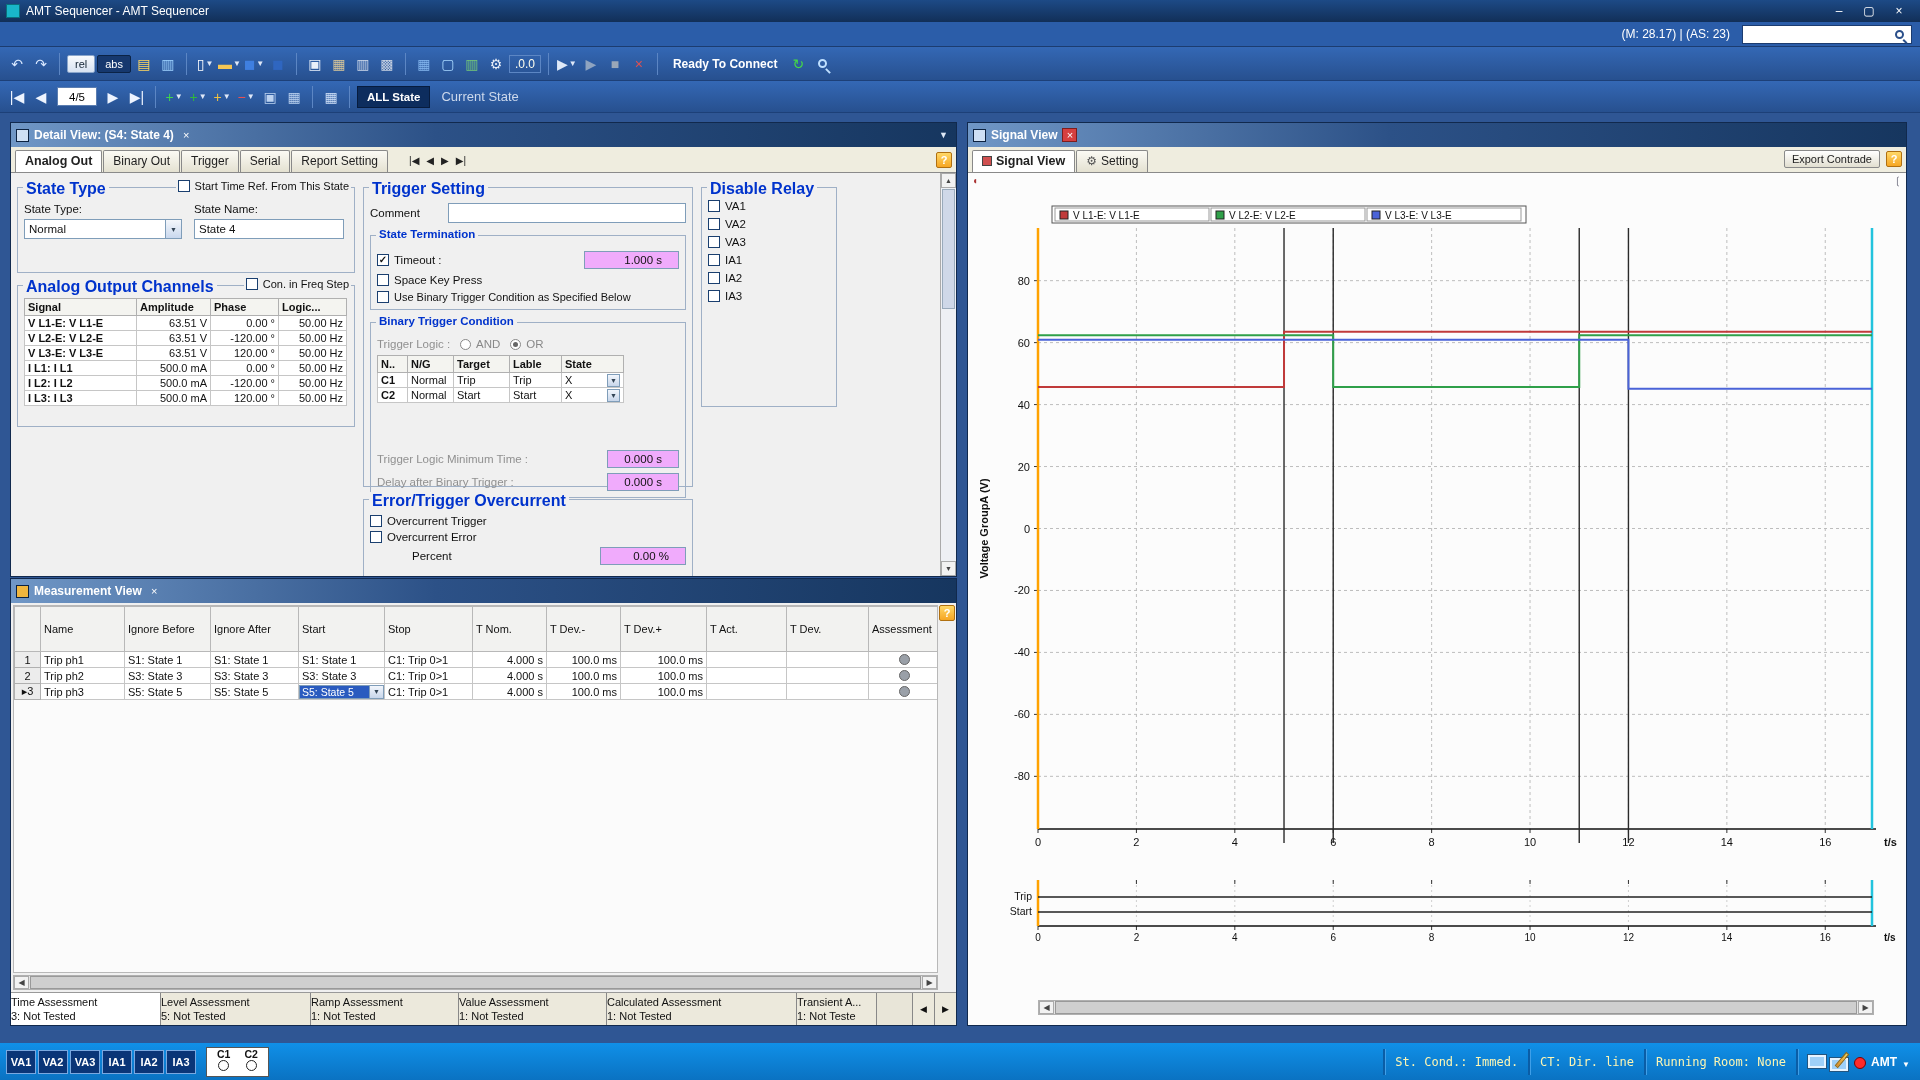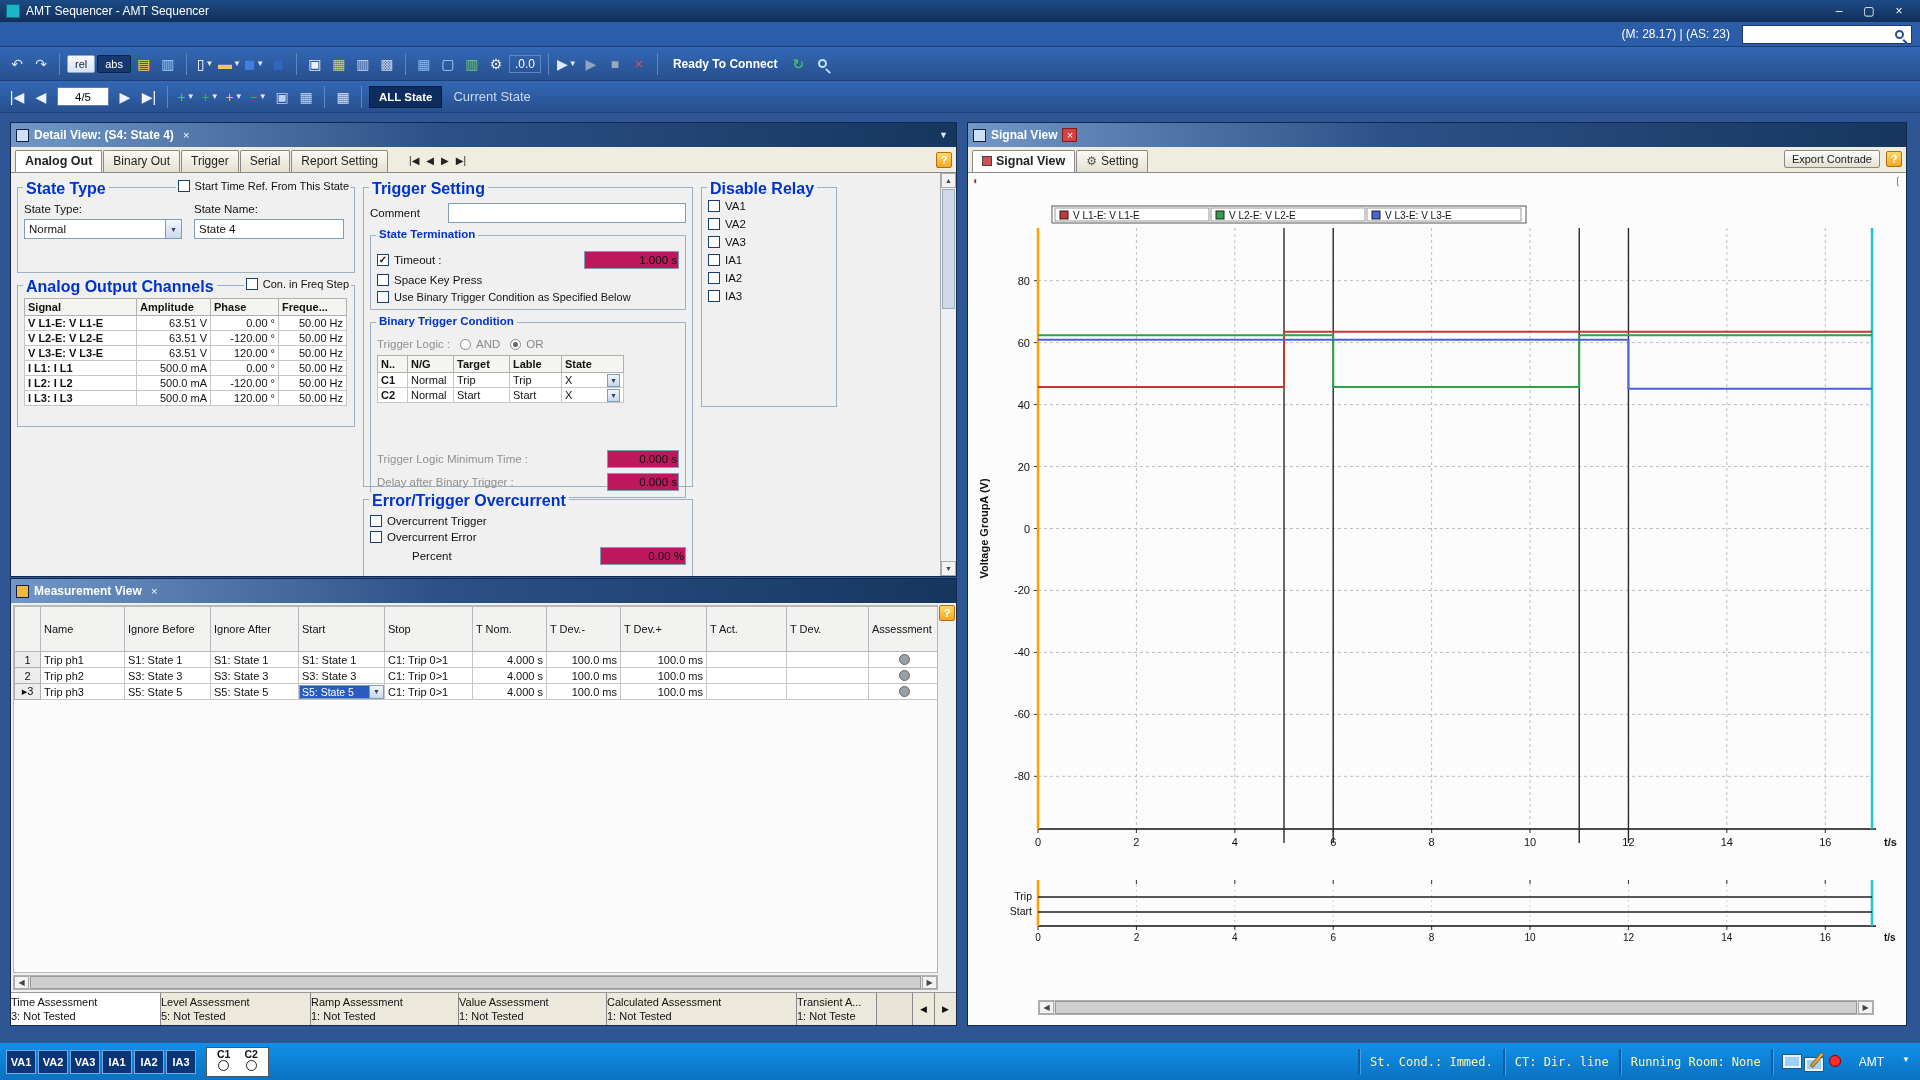--- a/index.html
+++ b/index.html
@@ -24,21 +24,21 @@
 .toolbar{position:absolute;left:0;width:1920px;background:linear-gradient(#3468b5,#27508f);border-bottom:1px solid #1d4078;display:flex;align-items:center;padding:0 6px;gap:2px}
 #tb1{top:47px;height:34px}
 #tb2{top:81px;height:32px}
 .tb-sep{width:1px;height:22px;background:#1c3e74;border-right:1px solid #5c86c4;margin:0 5px}
 .tb-icon{min-width:22px;height:22px;display:flex;align-items:center;justify-content:center;font-size:14px;border-radius:2px;cursor:default}
 .tb-icon .dd{font-size:8px;color:#dfe8f8;margin-left:1px}
 .tb-btn{padding:2px 7px;font-size:11px;background:linear-gradient(#f8fafd,#d7e2f2);border:1px solid #8aa6cc;border-radius:2px;color:#123}
 .tb-btn.dark{background:#16386e;color:#fff;border-color:#0b2346}
 .tb-btn-active{padding:4px 9px;font-size:11.5px;font-weight:bold;background:#0d2d5e;color:#fff;border:1px solid #071c3e}
 .tb-btn-flat{padding:4px 9px;font-size:13px;color:#cdd9ec}
-.tb-counter{width:52px;height:19px;background:#fff;border:1px solid #5b7db0;display:flex;align-items:center;justify-content:center;font-size:11.5px;color:#000;margin:0 3px}
+.tb-counter{width:40px;height:19px;background:#fff;border:1px solid #5b7db0;display:flex;align-items:center;justify-content:center;font-size:11.5px;color:#000;margin:0 3px}
 .tb-label{color:#fff;font-weight:bold;font-size:12px;margin:0 8px}
 .tb-mini{font-size:12px;color:#ffe;border:1px solid #5c86c4;padding:1px 5px}
 .mag-light{width:9px;height:9px;border:2px solid #bfe0ff;border-radius:50%;position:relative}
 .mag-light:after{content:"";position:absolute;width:2px;height:6px;background:#bfe0ff;transform:rotate(-45deg);left:7px;top:7px}
 
 
 .panel{position:absolute;background:#f0f0f0;border:1px solid #11294d}
 #detail-panel{left:10px;top:122px;width:947px;height:455px}
 #measure-panel{left:10px;top:578px;width:947px;height:448px}
 #signal-panel{left:967px;top:122px;width:940px;height:904px}
@@ -75,21 +75,21 @@
 .flabel{font-size:11.5px}
 .flabel.gray{color:#909090}
 .cb{display:flex;align-items:center;gap:5px;font-size:11.5px}
 .cbx{width:12px;height:12px;border:1px solid #1a3f6f;background:#fff;font-size:10px;line-height:10px;text-align:center;color:#111;font-weight:bold;flex:none}
 .rad{width:11px;height:11px;border-radius:50%;border:1px solid #888;background:#fff;position:relative;flex:none}
 .rad.sel:after{content:"";position:absolute;inset:2px;border-radius:50%;background:#666}
 .combo{display:flex;height:20px;border:1px solid #7f9db9;background:#fff;align-items:center}
 .combo .ctext{flex:1;padding:0 4px;font-size:11.5px;white-space:nowrap;overflow:hidden}
 .combo .cbtn{width:16px;height:100%;background:linear-gradient(#f4f7fb,#c9d8ee);border-left:1px solid #7f9db9;display:flex;align-items:center;justify-content:center;font-size:7px;color:#345}
 .tfield{height:20px;border:1px solid #7f9db9;background:#fff;display:flex;align-items:center;padding:0 4px;font-size:11.5px}
-.nfield{height:18px;border:1px solid #7f9db9;background:#be185d;font-size:11.5px;display:flex;align-items:center;justify-content:flex-end;padding:0 1px}
+.nfield{height:18px;border:1px solid #7f9db9;background:#f0abfc;font-size:11.5px;display:flex;align-items:center;justify-content:flex-end;padding:0 16px}
 table.dtable{border-collapse:collapse;table-layout:fixed;font-size:11px;background:#fff}
 table.dtable th{border:1px solid #b0b0b0;background:#f4f4f0;font-weight:bold;height:17px;text-align:left;padding:0 3px;overflow:hidden;white-space:nowrap}
 table.dtable td{border:1px solid #c6c6c6;height:15px;padding:0 3px;overflow:hidden;white-space:nowrap}
 td.sig{font-weight:bold}
 td.num{text-align:right}
 .cell-x{display:flex;align-items:center;justify-content:space-between}
 .cell-x .selbtn{width:13px;height:13px;background:linear-gradient(#f2f6fc,#c8d6ea);border:1px solid #7f9db9;font-size:7px;display:flex;align-items:center;justify-content:center;color:#345}
 .vscroll{position:absolute;top:0;right:0;bottom:0;width:16px;background:#eef0f4;border-left:1px solid #aaa}
 .vs-btn{height:15px;background:#f2f2f2;border:1px solid #aaa;display:flex;align-items:center;justify-content:center;font-size:7px;color:#444}
 .vs-btn.bottom{position:absolute;bottom:0;left:0;right:0}
@@ -130,21 +130,21 @@
 .sb-contacts{margin-left:10px;background:#fff;border:1px solid #555;height:30px;display:flex;gap:14px;padding:1px 10px}
 .sb-contact{display:flex;flex-direction:column;align-items:center;font-size:10.5px;font-weight:bold;line-height:1.1}
 .sb-circ{width:11px;height:11px;border:1.5px solid #222;border-radius:50%;background:#fff}
 .sb-right{margin-left:auto;display:flex;align-items:center;gap:10px;padding-right:4px}
 .sb-sep{width:2px;height:26px;background:#0a5da6;box-shadow:1px 0 0 #3f9fe8}
 .sb-text{font-family:"DejaVu Sans Mono",monospace;font-size:12px;color:#fdf6b3;white-space:nowrap}
 .sb-icons{display:flex;align-items:center}
 .mon{width:18px;height:13px;background:#9fd0f8;border:2px solid #e8f4ff;box-shadow:0 0 0 1px #23557f;position:relative}
 .mon+.mon{margin-left:4px;margin-top:6px}
 .pencil{width:4px;height:18px;background:linear-gradient(#ffd24d,#e08a1e);border:1px solid #9a6a10;transform:rotate(40deg);margin-left:-8px;margin-top:-4px}
-.amt{display:flex;align-items:flex-start;gap:18px;color:#fff;font-weight:normal;font-size:12px}
+.amt{display:flex;align-items:flex-end;gap:5px;color:#fff;font-weight:bold;font-size:12px}
 .amt-dot{width:12px;height:12px;border-radius:50%;background:#ff2a2a;border:1px solid #7a0000}
 .amt-dd{font-size:8px;color:#fff}
 </style>
 </head>
 <body>
 
 <div id="titlebar">
   <span class="app-ico"></span>
   <span class="t-title">AMT Sequencer - AMT Sequencer</span>
   <div class="win-btns">
@@ -349,21 +349,21 @@
               <col style="width:112px">
               <col style="width:74px">
               <col style="width:68px">
               <col style="width:68px">
             </colgroup>
           <thead>
               <tr id="analog-head">
                 <th>Signal</th>
                 <th>Amplitude</th>
                 <th>Phase</th>
-                <th>Freque...</th>
+                <th>Logic...</th>
               </tr>
             </thead>
           <tbody id="analog-body">
               <tr>
                 <td class="sig">V L1-E: V L1-E</td>
                 <td class="num">63.51 V</td>
                 <td class="num">0.00 °</td>
                 <td class="num">50.00 Hz</td>
               </tr>
               <tr>

